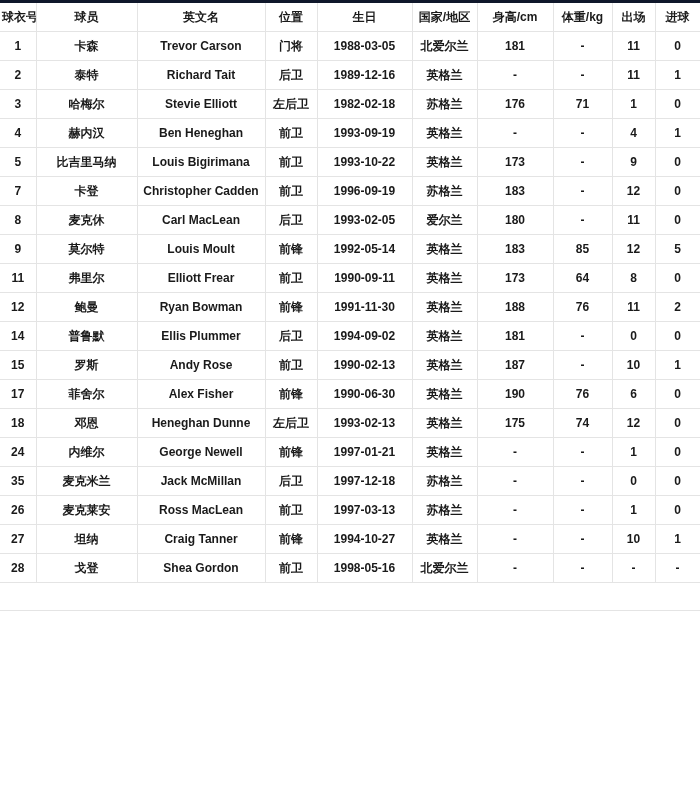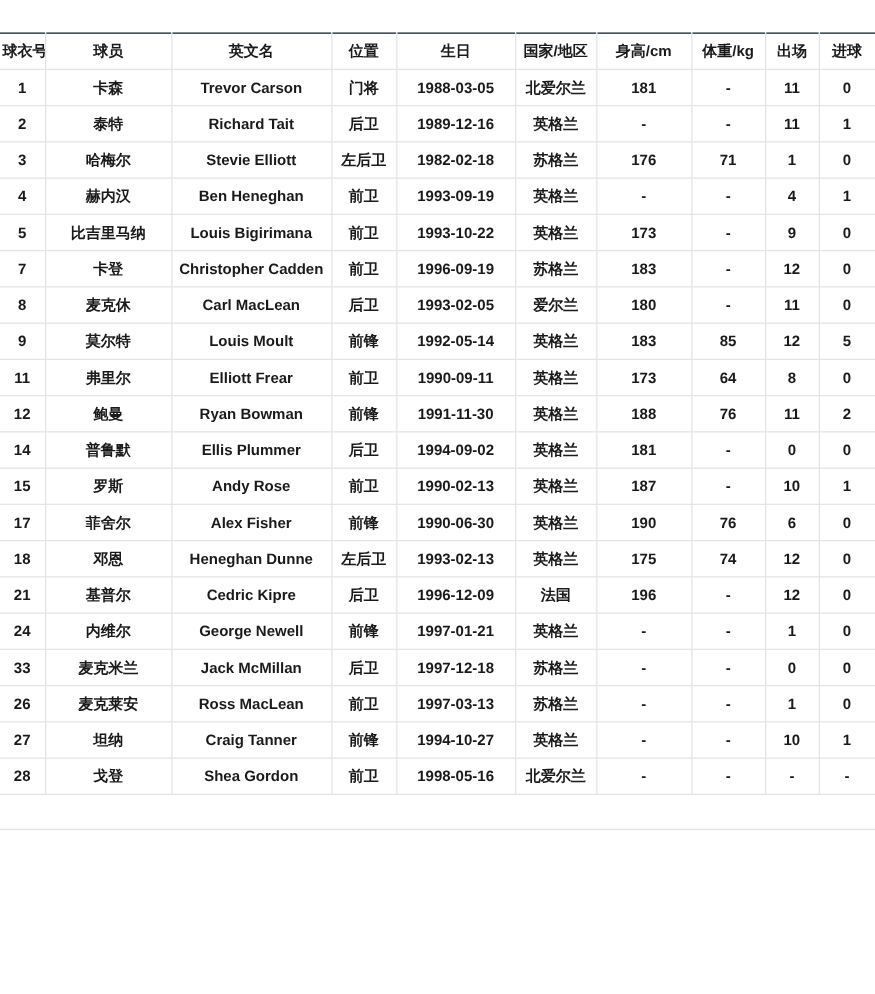--- a/index.html
+++ b/index.html
@@ -15,22 +15,21 @@
   }
   .page {
     width: 700px;
     height: 795px;
     background: #ffffff;
   }
   table.player-table {
     width: 700px;
     border-collapse: collapse;
     table-layout: fixed;
-    border-top: 1px solid #0f172a;
-    margin-top: 26px;
+    border-top: 3px solid #0f172a;
   }
   table.player-table th,
   table.player-table td {
     height: 28px;
     padding: 0 2px;
     text-align: center;
     vertical-align: middle;
     font-size: 12px;
     font-weight: bold;
     color: #1a1a1a;
@@ -252,45 +251,33 @@
     <td>Heneghan Dunne</td>
     <td>左后卫</td>
     <td>1993-02-13</td>
     <td>英格兰</td>
     <td>175</td>
     <td>74</td>
     <td>12</td>
     <td>0</td>
   </tr>
         <tr>
-    <td>21</td>
-    <td>基普尔</td>
-    <td>Cedric Kipre</td>
-    <td>后卫</td>
-    <td>1996-12-09</td>
-    <td>法国</td>
-    <td>196</td>
-    <td>-</td>
-    <td>12</td>
-    <td>0</td>
-  </tr>
-        <tr>
     <td>24</td>
     <td>内维尔</td>
     <td>George Newell</td>
     <td>前锋</td>
     <td>1997-01-21</td>
     <td>英格兰</td>
     <td>-</td>
     <td>-</td>
     <td>1</td>
     <td>0</td>
   </tr>
         <tr>
-    <td>33</td>
+    <td>35</td>
     <td>麦克米兰</td>
     <td>Jack McMillan</td>
     <td>后卫</td>
     <td>1997-12-18</td>
     <td>苏格兰</td>
     <td>-</td>
     <td>-</td>
     <td>0</td>
     <td>0</td>
   </tr>

